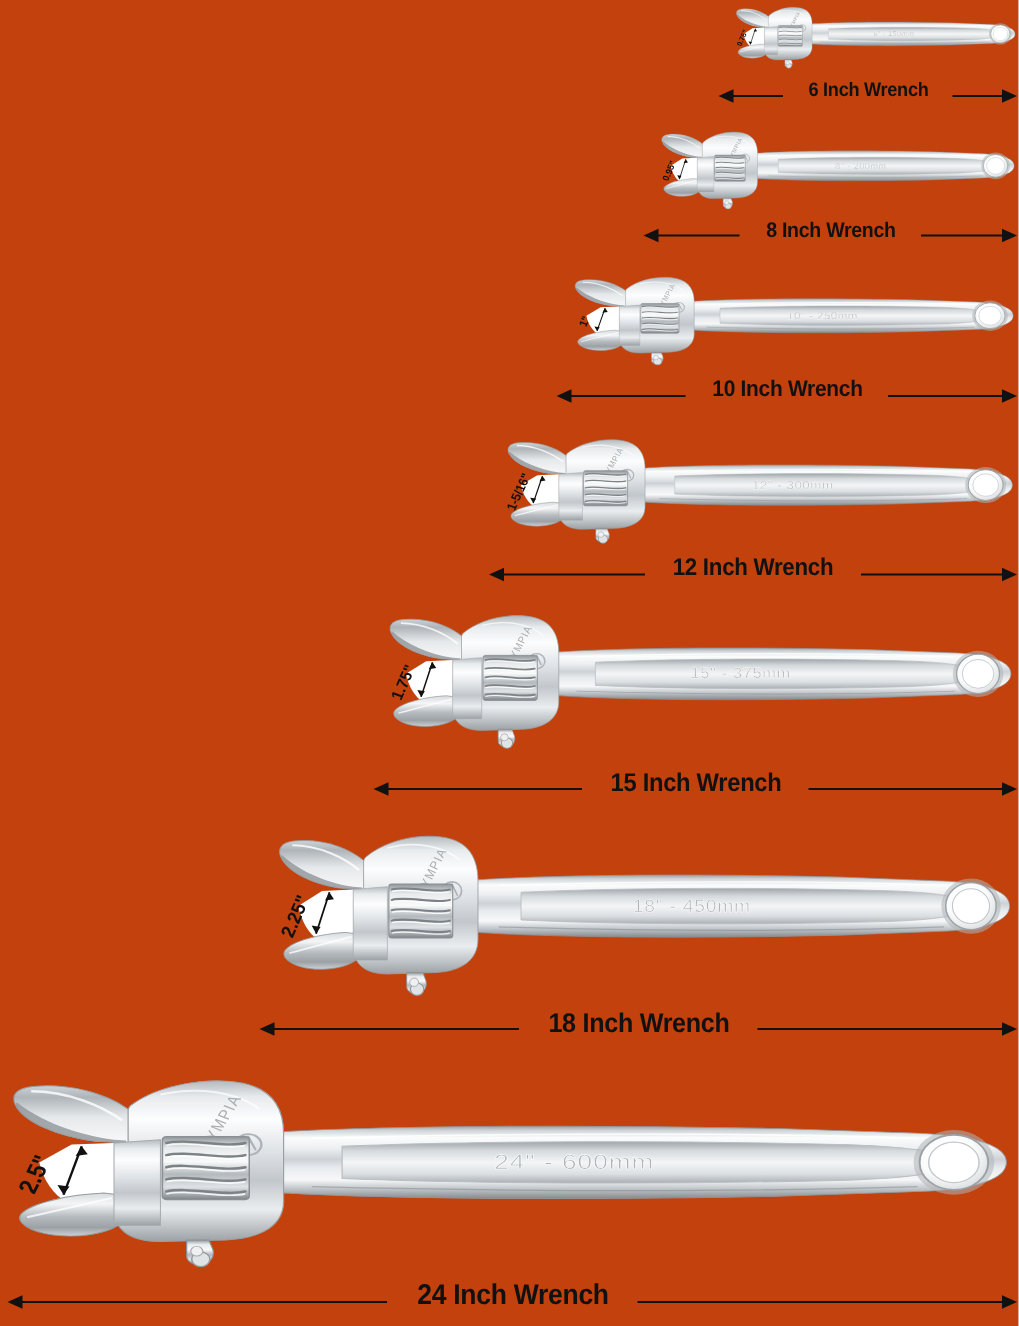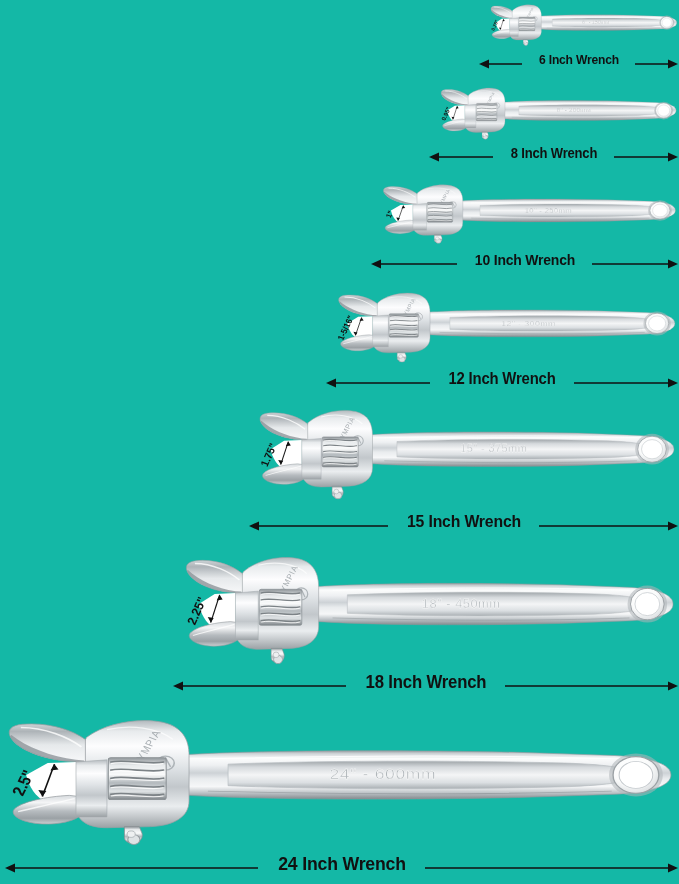--- a/index.html
+++ b/index.html
@@ -1,21 +1,21 @@
 <!DOCTYPE html>
 <html><head>
 <meta charset="utf-8">
 <style>
   html,body{margin:0;padding:0;background:#ffffff;}
   body{
     width:679px;height:884px;position:relative;overflow:hidden;
     font-family:"Liberation Sans", sans-serif;
     -webkit-font-smoothing:antialiased;
   }
-  #stage{position:absolute;inset:0;background:#14b8a6;}
+  #stage{position:absolute;inset:0;background:#c2410c;}
 
   .wrench-row{position:absolute;}
 
   .wrench-svg{display:block;}
 
   .size-label{
     position:absolute;
     font-family:"Liberation Sans", sans-serif;
     font-weight:bold;
     color:#111111;

